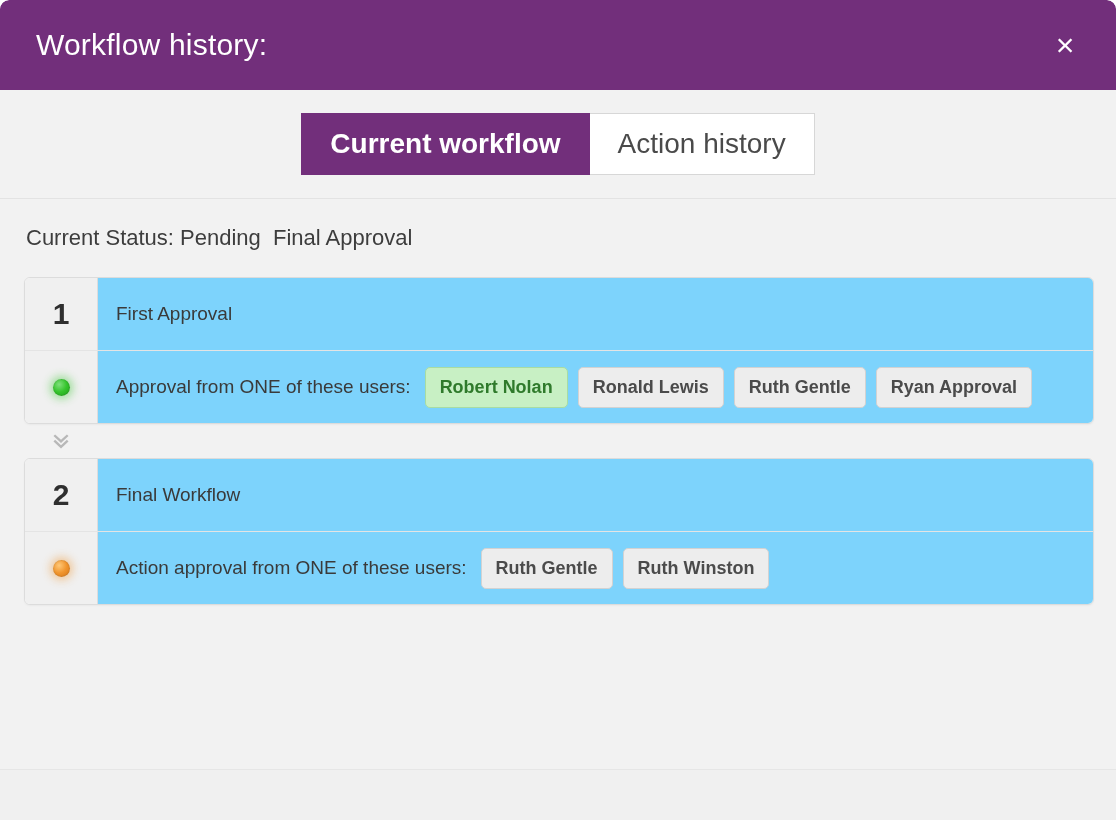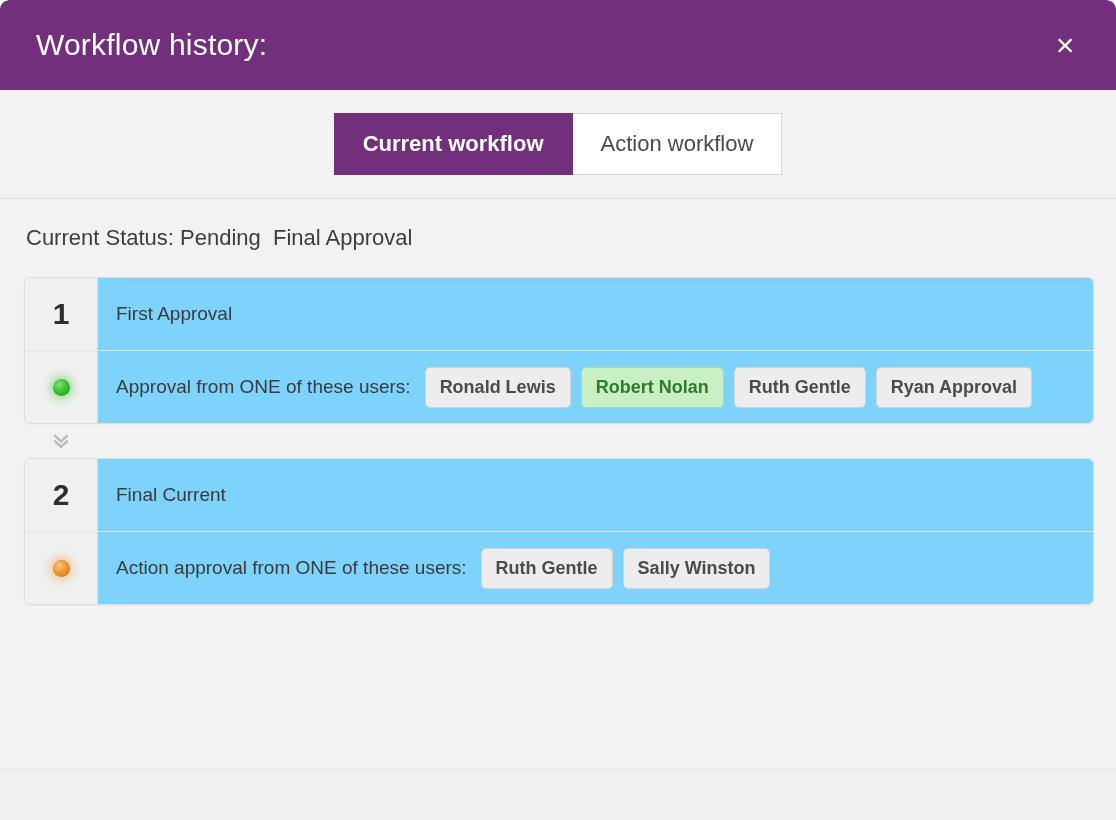--- a/index.html
+++ b/index.html
@@ -77,21 +77,21 @@
   }
   .tabbar {
     display: flex;
     height: 62px;
   }
   .tab {
     display: flex;
     align-items: center;
     justify-content: center;
     padding: 0 28px;
-    font-size: 22px;
+    font-size: 28px;
     border: 1px solid #d7d7d7;
     background: #ffffff;
     color: #4a4a4a;
     cursor: pointer;
     white-space: nowrap;
     box-sizing: border-box;
     font-family: "Liberation Sans", sans-serif;
   }
   .tab + .tab { border-left: 0; }
   .tab.active {
@@ -224,21 +224,21 @@
 <div class="modal">
 
   <div class="modal-header">
     <div class="modal-title">Workflow history:</div>
     <button class="close-button">×</button>
   </div>
 
   <div class="tabbar-wrap">
     <div class="tabbar">
       <div class="tab active">Current workflow</div>
-      <div class="tab">Action workflow</div>
+      <div class="tab">Action history</div>
     </div>
   </div>
 
   <div class="modal-body">
 
     <div class="status-line">Current Status: Pending  Final Approval</div>
 
     <div class="step-card">
       <div class="step-row header-row">
         <div class="step-gutter">
@@ -248,54 +248,54 @@
           <span class="step-title">First Approval</span>
         </div>
       </div>
       <div class="step-row">
         <div class="step-gutter">
           <span class="led green"></span>
         </div>
         <div class="step-main">
           <span class="approval-text">Approval from ONE of these users:</span>
           <div class="user-chips">
+            <span class="chip approved">Robert Nolan</span>
             <span class="chip">Ronald Lewis</span>
-            <span class="chip approved">Robert Nolan</span>
             <span class="chip">Ruth Gentle</span>
             <span class="chip">Ryan Approval</span>
           </div>
         </div>
       </div>
     </div>
 
     <div class="connector">
       <svg class="chevrons-icon" viewBox="0 0 20 20">
         <path d="M3.5 4.5 L10 10.5 L16.5 4.5" fill="none" stroke="#b8b8b8" stroke-width="2.6" stroke-linecap="square"></path>
         <path d="M3.5 10.5 L10 16.5 L16.5 10.5" fill="none" stroke="#b8b8b8" stroke-width="2.6" stroke-linecap="square"></path>
       </svg>
     </div>
 
     <div class="step-card">
       <div class="step-row header-row">
         <div class="step-gutter">
           <span class="step-number">2</span>
         </div>
         <div class="step-main">
-          <span class="step-title">Final Current</span>
+          <span class="step-title">Final Workflow</span>
         </div>
       </div>
       <div class="step-row">
         <div class="step-gutter">
           <span class="led orange"></span>
         </div>
         <div class="step-main">
           <span class="approval-text">Action approval from ONE of these users:</span>
           <div class="user-chips">
             <span class="chip">Ruth Gentle</span>
-            <span class="chip">Sally Winston</span>
+            <span class="chip">Ruth Winston</span>
           </div>
         </div>
       </div>
     </div>
 
   </div>
 
   <div class="modal-footer"></div>
 
 </div>

